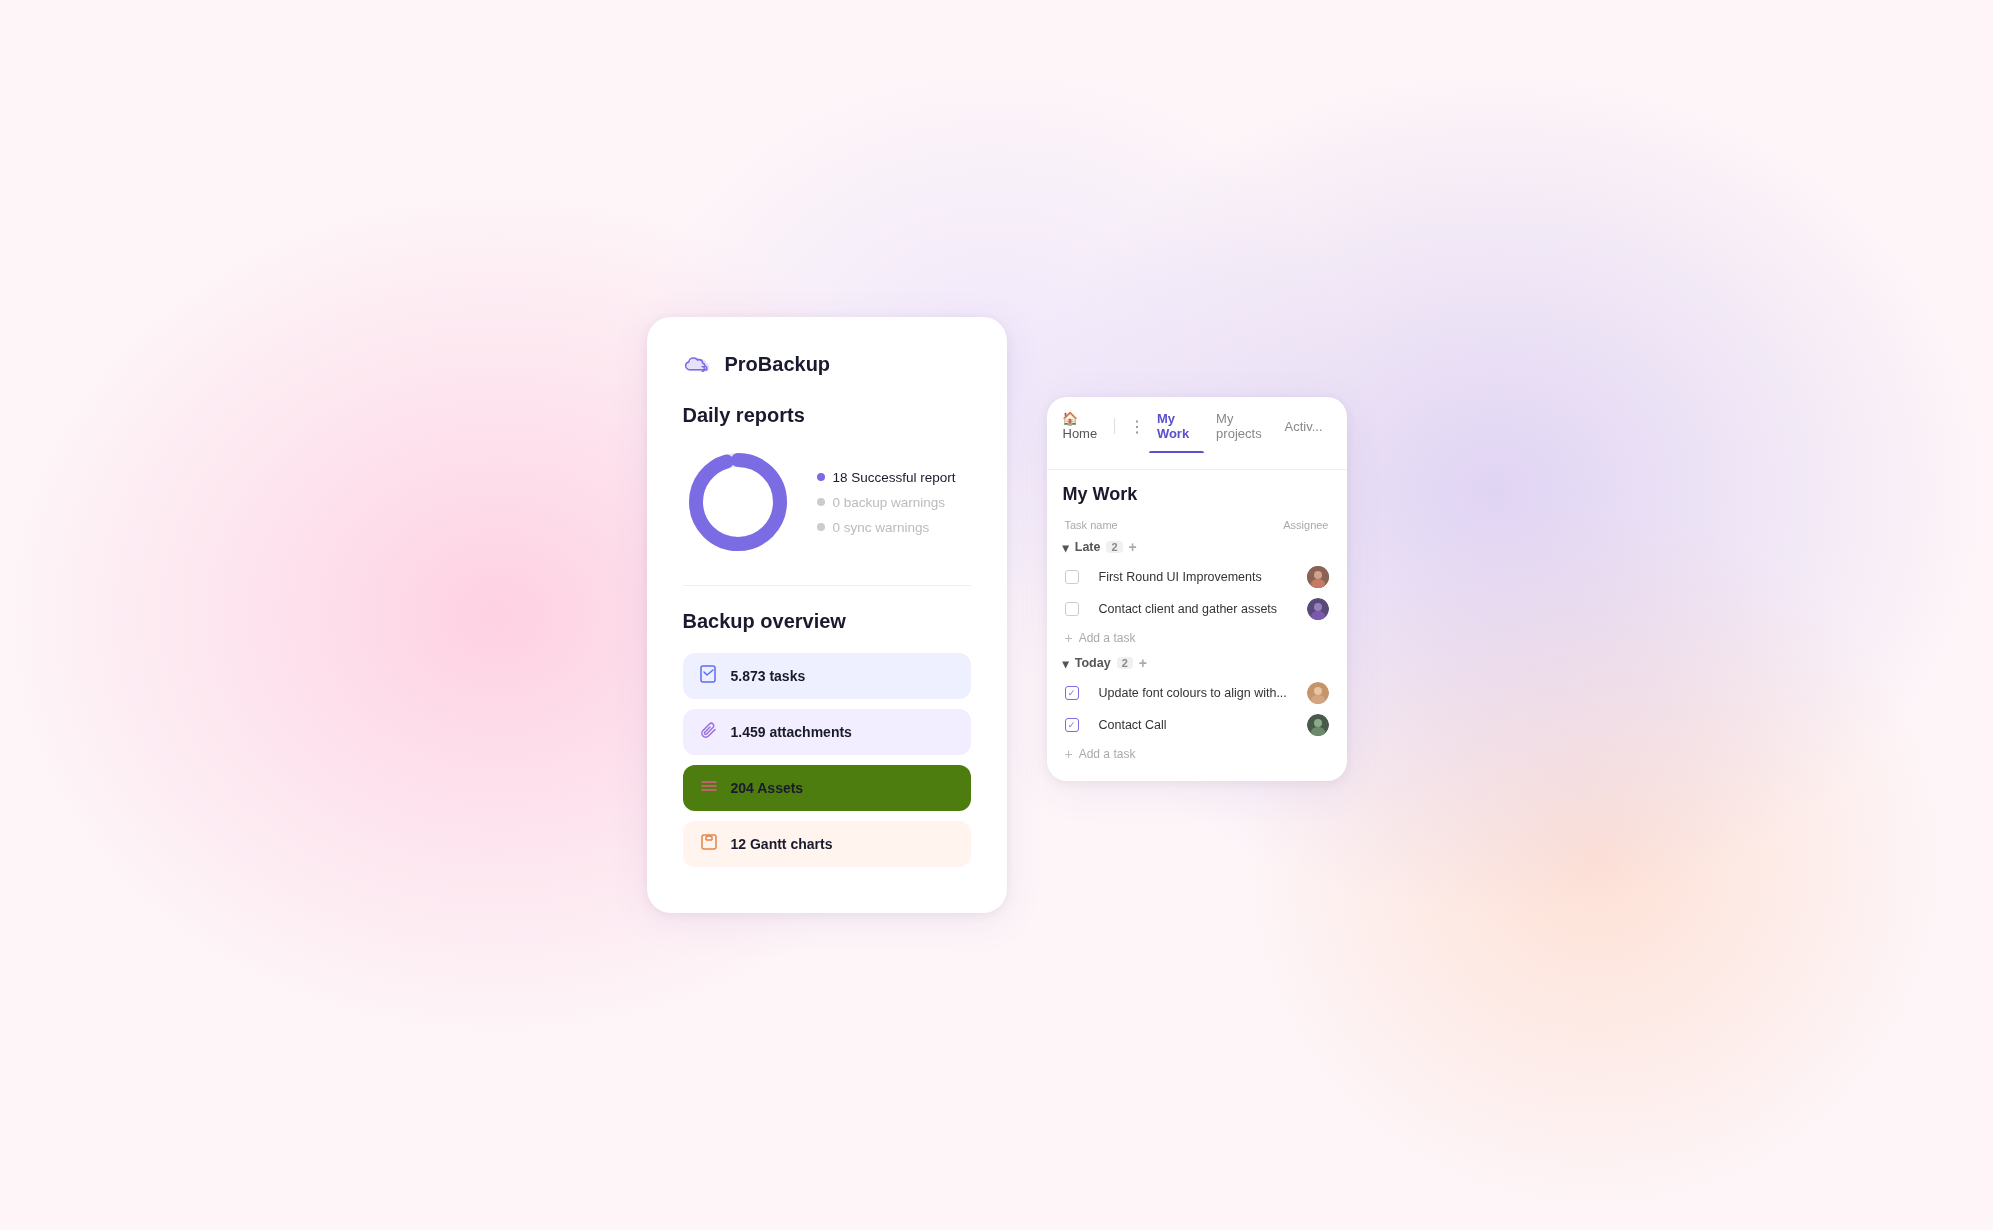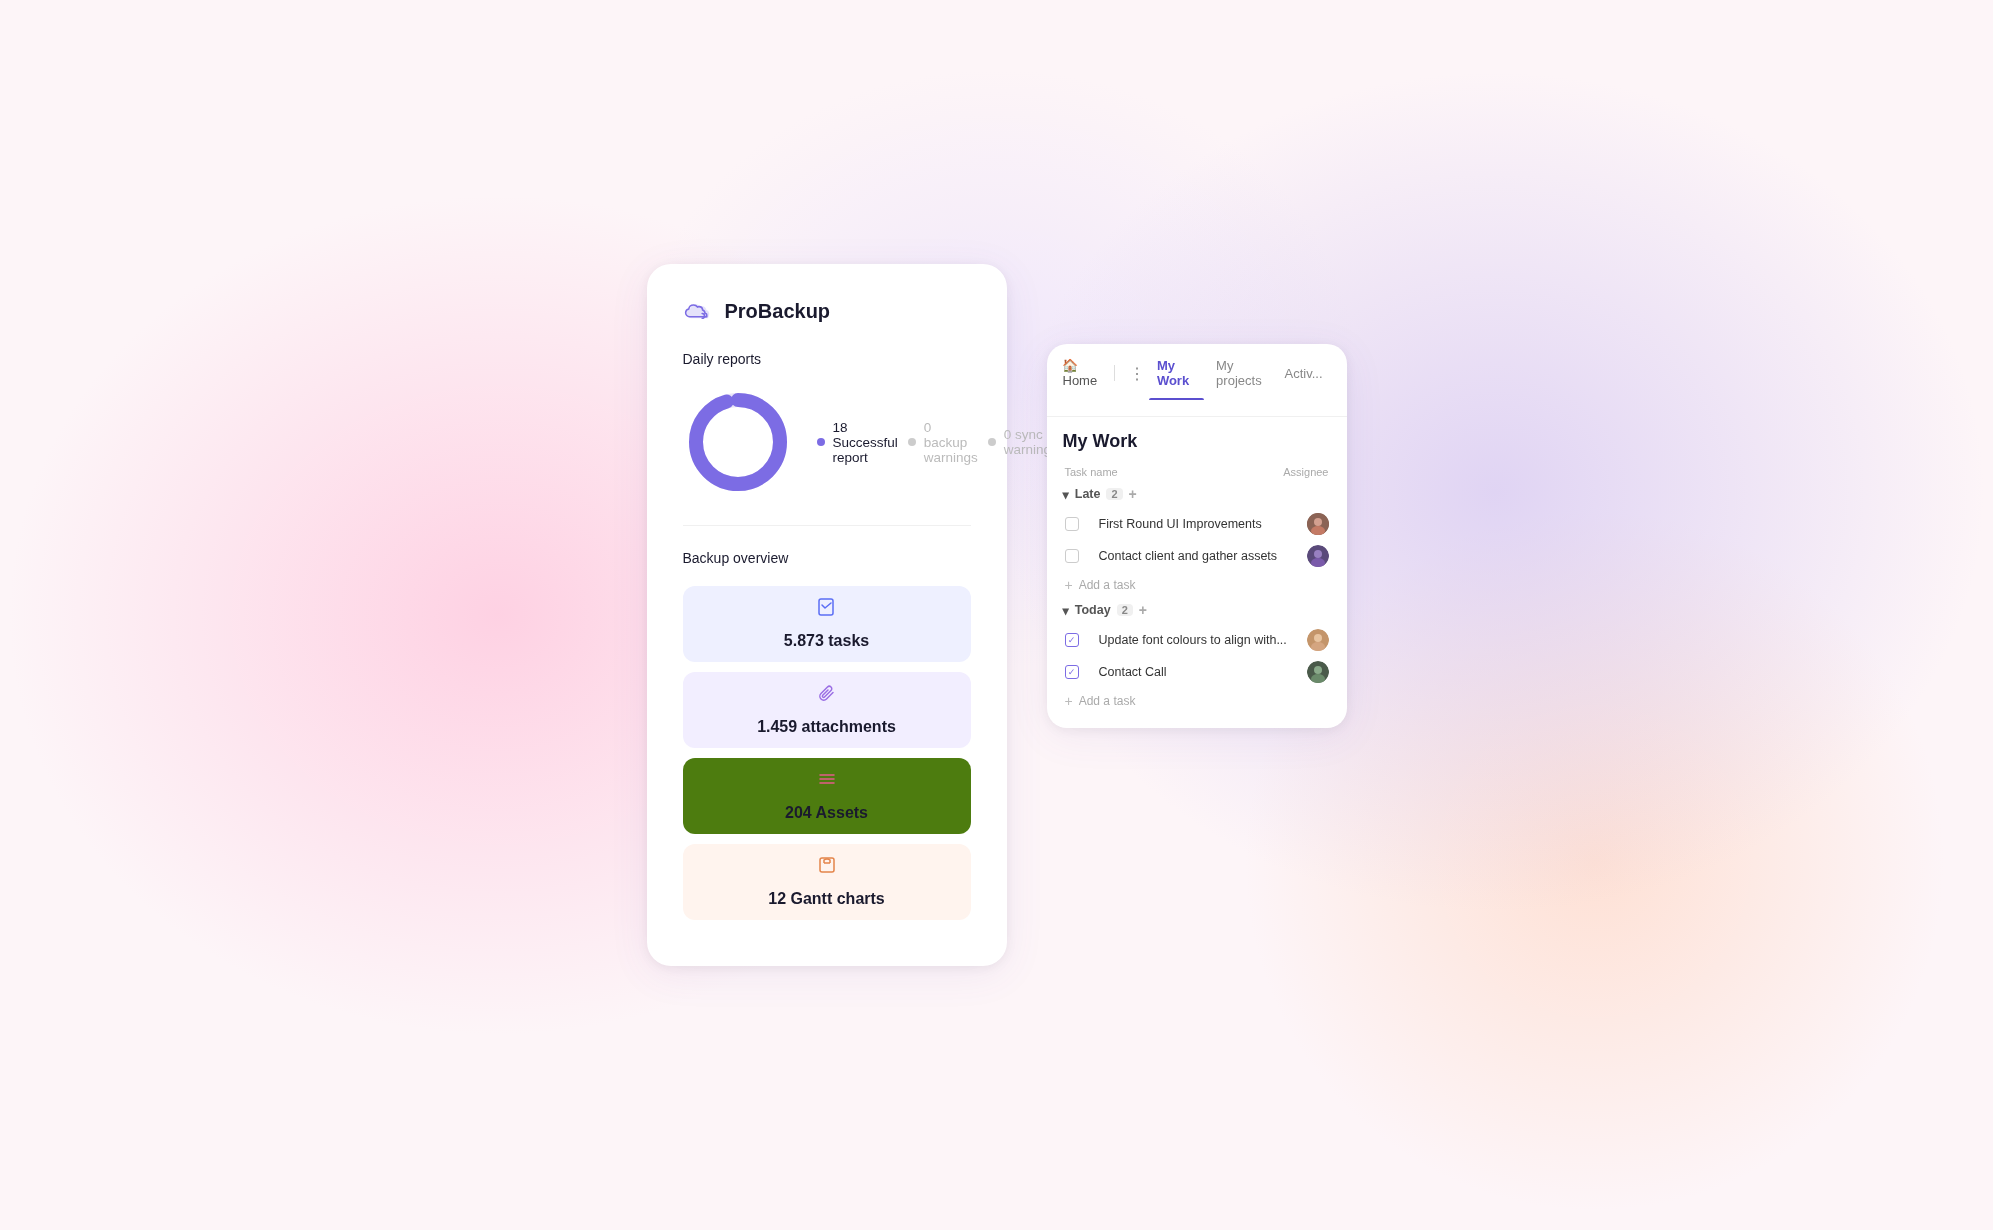--- a/index.html
+++ b/index.html
@@ -57,22 +57,22 @@
       color: #5b4fcf;
     }
 
     .card-title {
       font-size: 20px;
       font-weight: 700;
       color: #1a1a2e;
     }
 
     .section-title {
-      font-size: 14px;
-      font-weight: 400;
+      font-size: 20px;
+      font-weight: 700;
       color: #1a1a2e;
       margin-bottom: 20px;
     }
 
     
     .chart-area {
       display: flex;
       align-items: center;
       gap: 24px;
       margin-bottom: 28px;
@@ -86,20 +86,21 @@
     }
 
     .donut-svg {
       width: 110px;
       height: 110px;
       transform: rotate(-90deg);
     }
 
     .legend {
       display: flex;
+      flex-direction: column;
       gap: 10px;
     }
 
     .legend-item {
       display: flex;
       align-items: center;
       gap: 8px;
       font-size: 13.5px;
     }
 
@@ -129,24 +130,23 @@
     }
 
     
     .overview-item {
       display: flex;
       align-items: center;
       gap: 12px;
       padding: 12px 16px;
       border-radius: 12px;
       margin-bottom: 10px;
-      font-size: 16px;
+      font-size: 14px;
       font-weight: 600;
       color: #1a1a2e;
-      flex-direction: column;
     }
 
     .overview-item.blue { background: #eef0ff; }
     .overview-item.purple { background: #f2eeff; }
     .overview-item.pink { background: #4d7c0f; }
     .overview-item.orange { background: #fff4ee; }
 
     .ov-icon {
       font-size: 16px;
       width: 20px;

